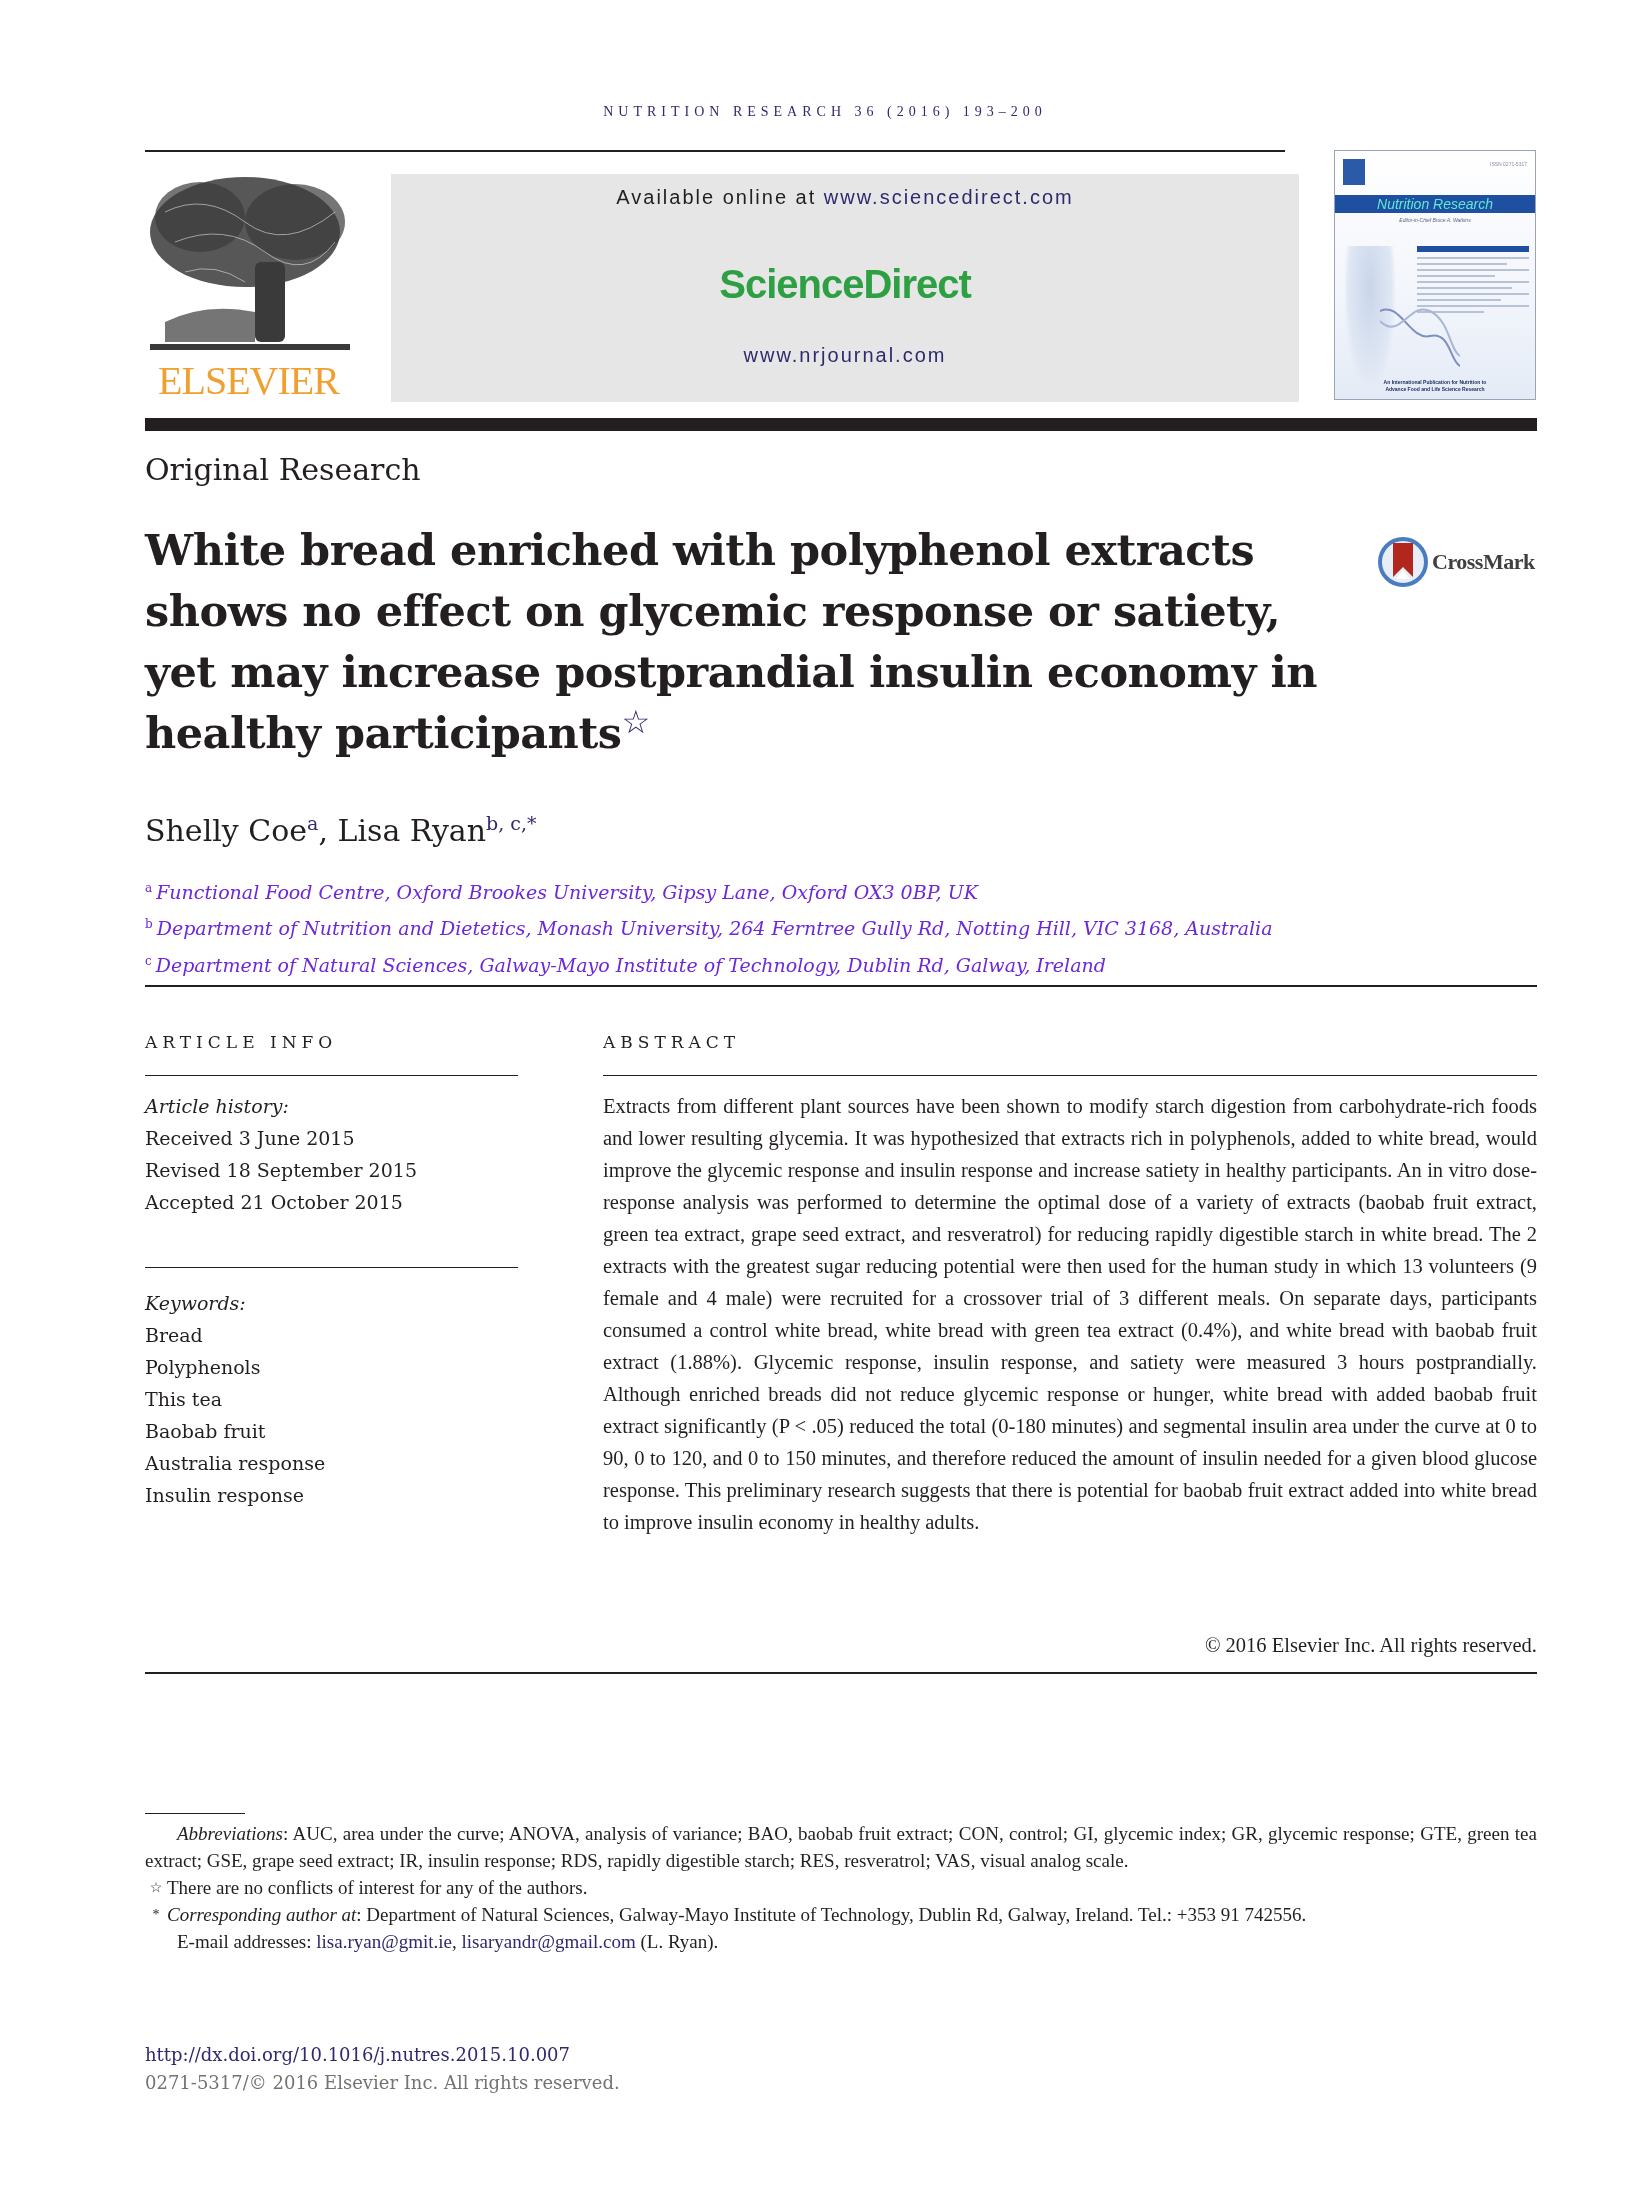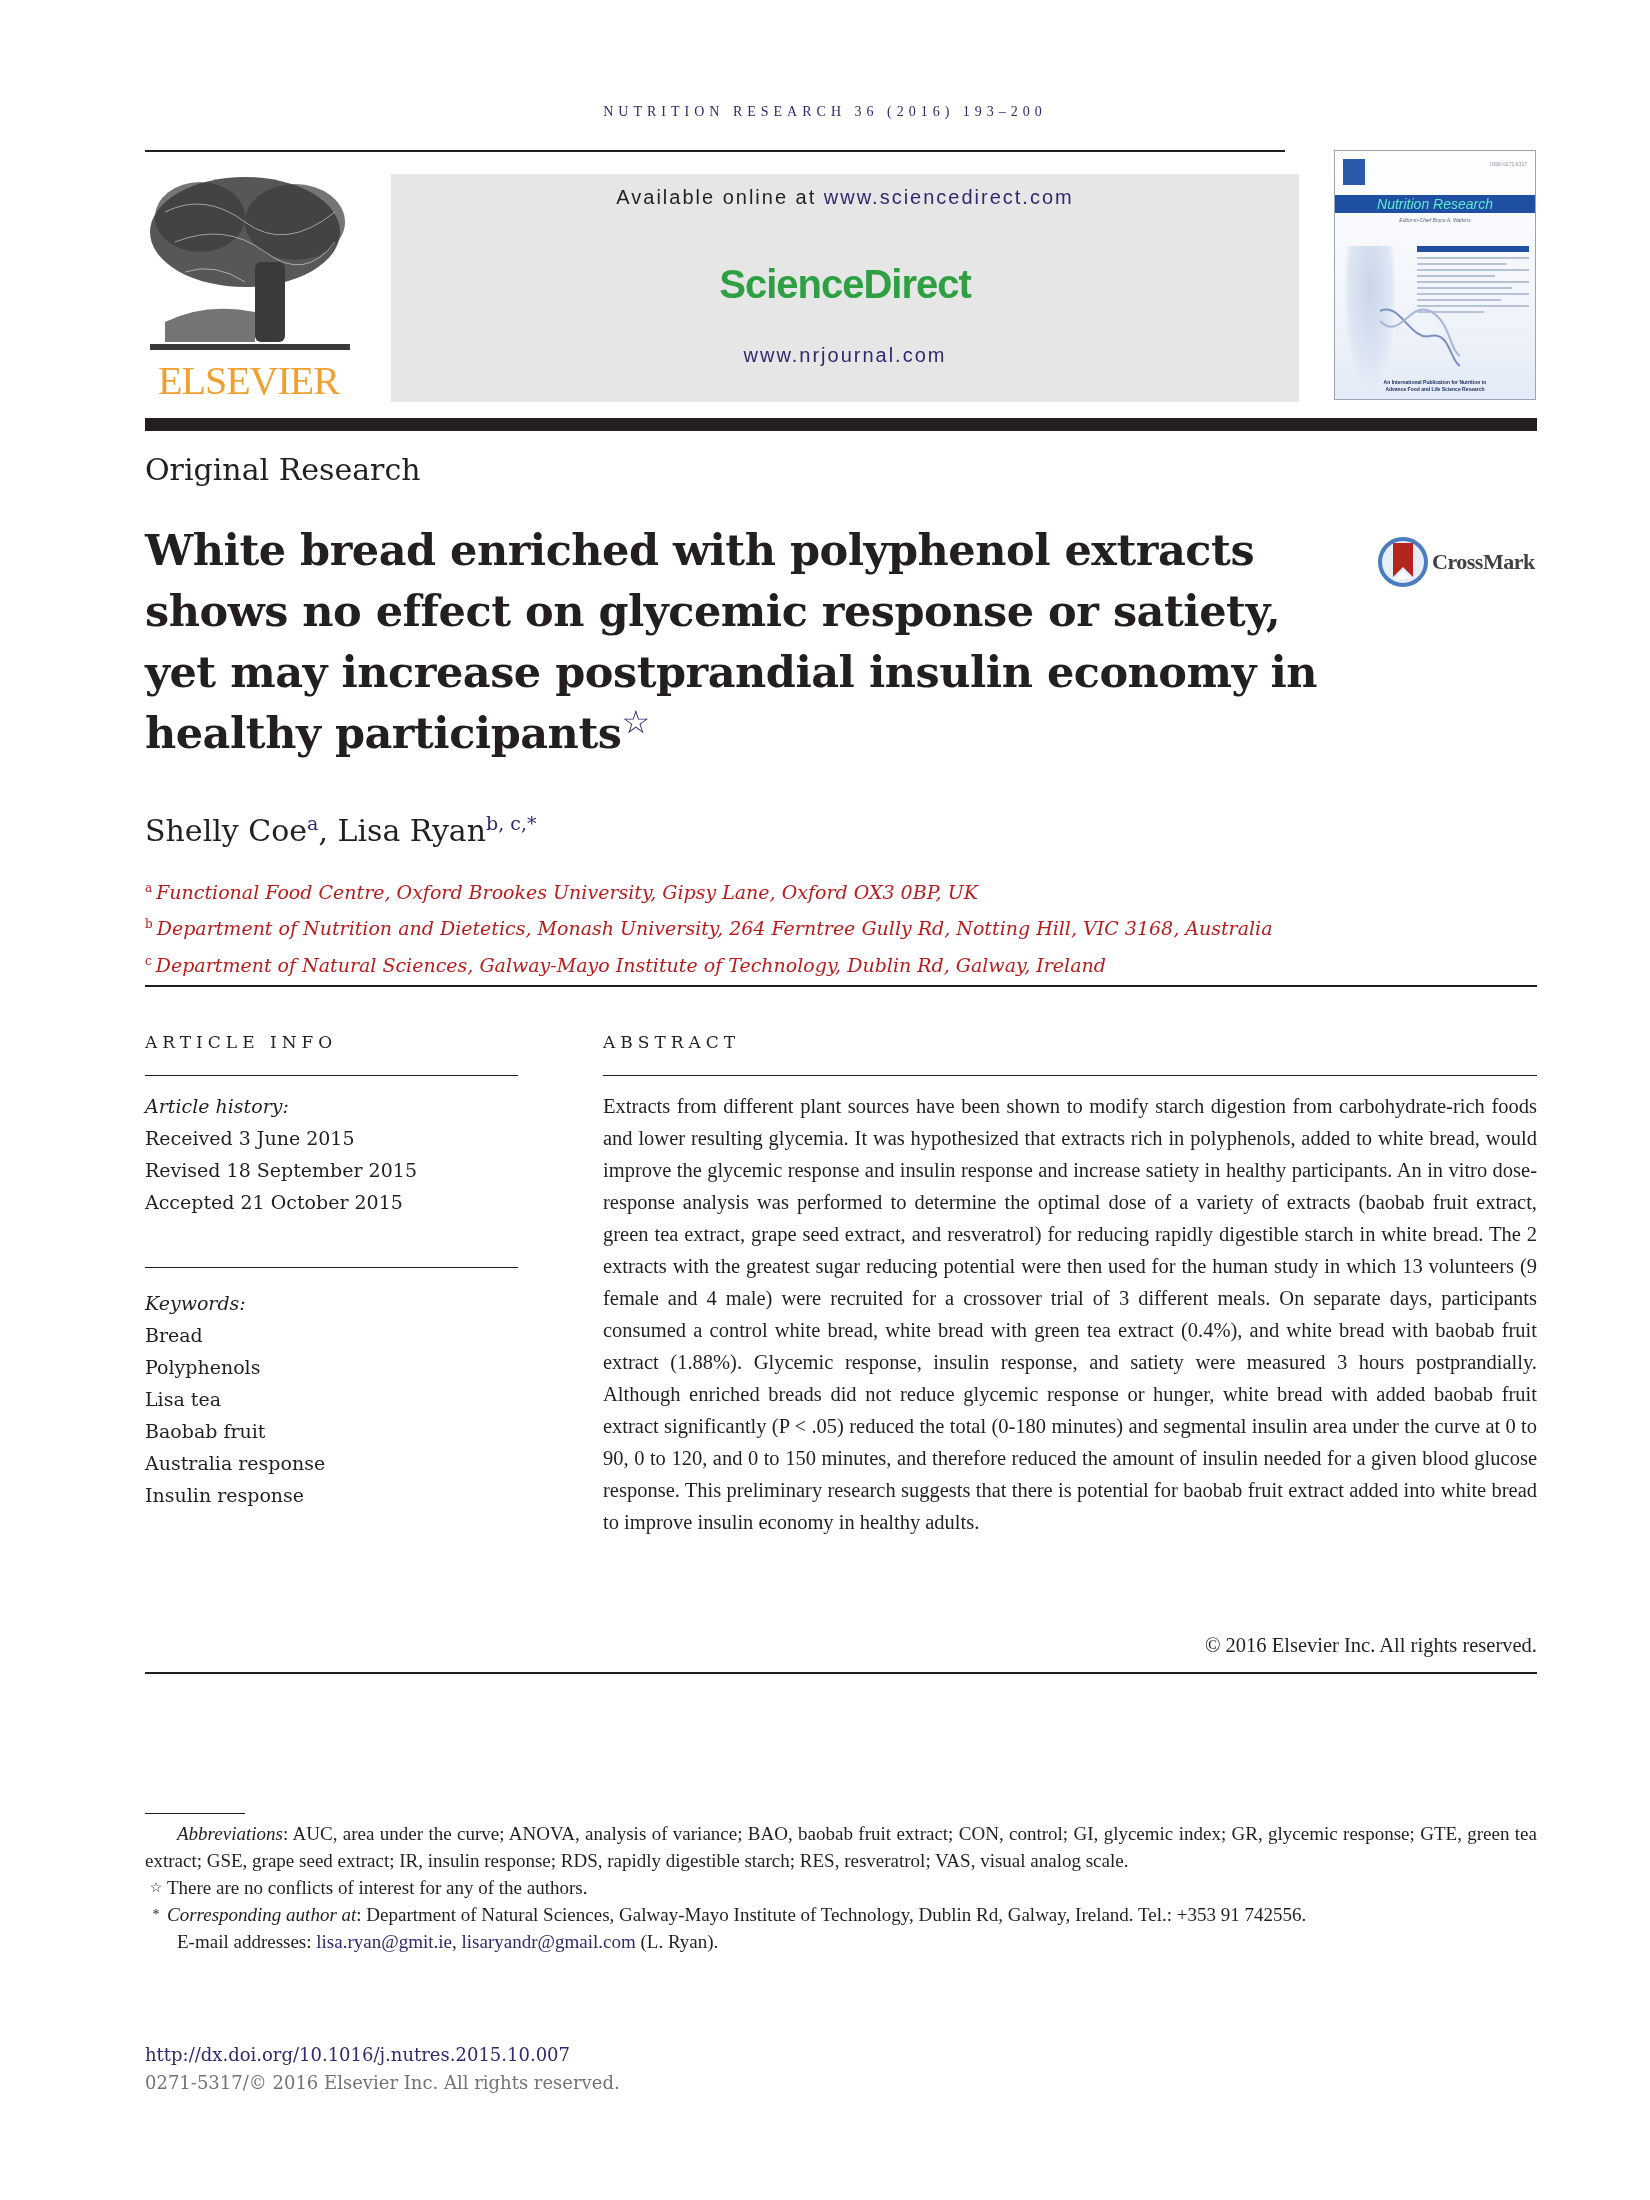--- a/index.html
+++ b/index.html
@@ -48,21 +48,21 @@
     font-size: 43px; line-height: 61px; color: #231f20; letter-spacing: -0.5px; }
   .title-star { color: #2e2a6e; font-weight: normal; font-size: 32px; vertical-align: super; line-height: 0; }
 
   .crossmark { left: 1378px; top: 535px; display: flex; align-items: center; gap: 4px; }
   .crossmark-icon { width: 50px; height: 54px; position: relative; }
   .crossmark-label { font-family: "Liberation Serif", serif; font-weight: bold; font-size: 22px; color: #404040; letter-spacing: -0.5px; }
 
   .authors { left: 145px; top: 812px; font-family: "DejaVu Serif", serif; font-size: 30px; color: #231f20; }
   .authors sup { color: #2e2a6e; font-size: 19px; }
 
-  .affils { left: 145px; top: 872px; font-family: "DejaVu Serif", serif; font-style: italic; font-size: 19px; line-height: 32px; color: #b91c1c; }
+  .affils { left: 145px; top: 872px; font-family: "DejaVu Serif", serif; font-style: italic; font-size: 19px; line-height: 32px; color: #6d28d9; }
   .affils sup { font-style: normal; font-size: 12px; margin-right: 4px; }
 
   .rule-mid { left: 145px; top: 985px; width: 1392px; height: 2px; background: #231f20; }
 
   
   .section-head { font-family: "DejaVu Serif", serif; font-size: 17px; letter-spacing: 5px; color: #231f20; }
   .info-head { left: 145px; top: 1032px; }
   .abs-head { left: 603px; top: 1032px; }
   .rule-info1 { left: 145px; top: 1075px; width: 373px; height: 1px; background: #231f20; }
   .rule-abs { left: 603px; top: 1075px; width: 934px; height: 1px; background: #231f20; }
@@ -192,21 +192,21 @@
   <div>Revised 18 September 2015</div>
   <div>Accepted 21 October 2015</div>
 </div>
 
 <div class="abs rule-info2"></div>
 
 <div class="abs info-list keywords">
   <div class="lbl">Keywords:</div>
   <div>Bread</div>
   <div>Polyphenols</div>
-  <div>Lisa tea</div>
+  <div>This tea</div>
   <div>Baobab fruit</div>
   <div>Australia response</div>
   <div>Insulin response</div>
 </div>
 
 <div class="abs section-head abs-head">ABSTRACT</div>
 <div class="abs rule-abs"></div>
 <div class="abs abstract-body">Extracts from different plant sources have been shown to modify starch digestion from carbohydrate-rich foods and lower resulting glycemia. It was hypothesized that extracts rich in polyphenols, added to white bread, would improve the glycemic response and insulin response and increase satiety in healthy participants. An in vitro dose-response analysis was performed to determine the optimal dose of a variety of extracts (baobab fruit extract, green tea extract, grape seed extract, and resveratrol) for reducing rapidly digestible starch in white bread. The 2 extracts with the greatest sugar reducing potential were then used for the human study in which 13 volunteers (9 female and 4 male) were recruited for a crossover trial of 3 different meals. On separate days, participants consumed a control white bread, white bread with green tea extract (0.4%), and white bread with baobab fruit extract (1.88%). Glycemic response, insulin response, and satiety were measured 3 hours postprandially. Although enriched breads did not reduce glycemic response or hunger, white bread with added baobab fruit extract significantly (P &lt; .05) reduced the total (0-180 minutes) and segmental insulin area under the curve at 0 to 90, 0 to 120, and 0 to 150 minutes, and therefore reduced the amount of insulin needed for a given blood glucose response. This preliminary research suggests that there is potential for baobab fruit extract added into white bread to improve insulin economy in healthy adults.</div>
 <div class="abs abstract-copy">© 2016 Elsevier Inc. All rights reserved.</div>
 

